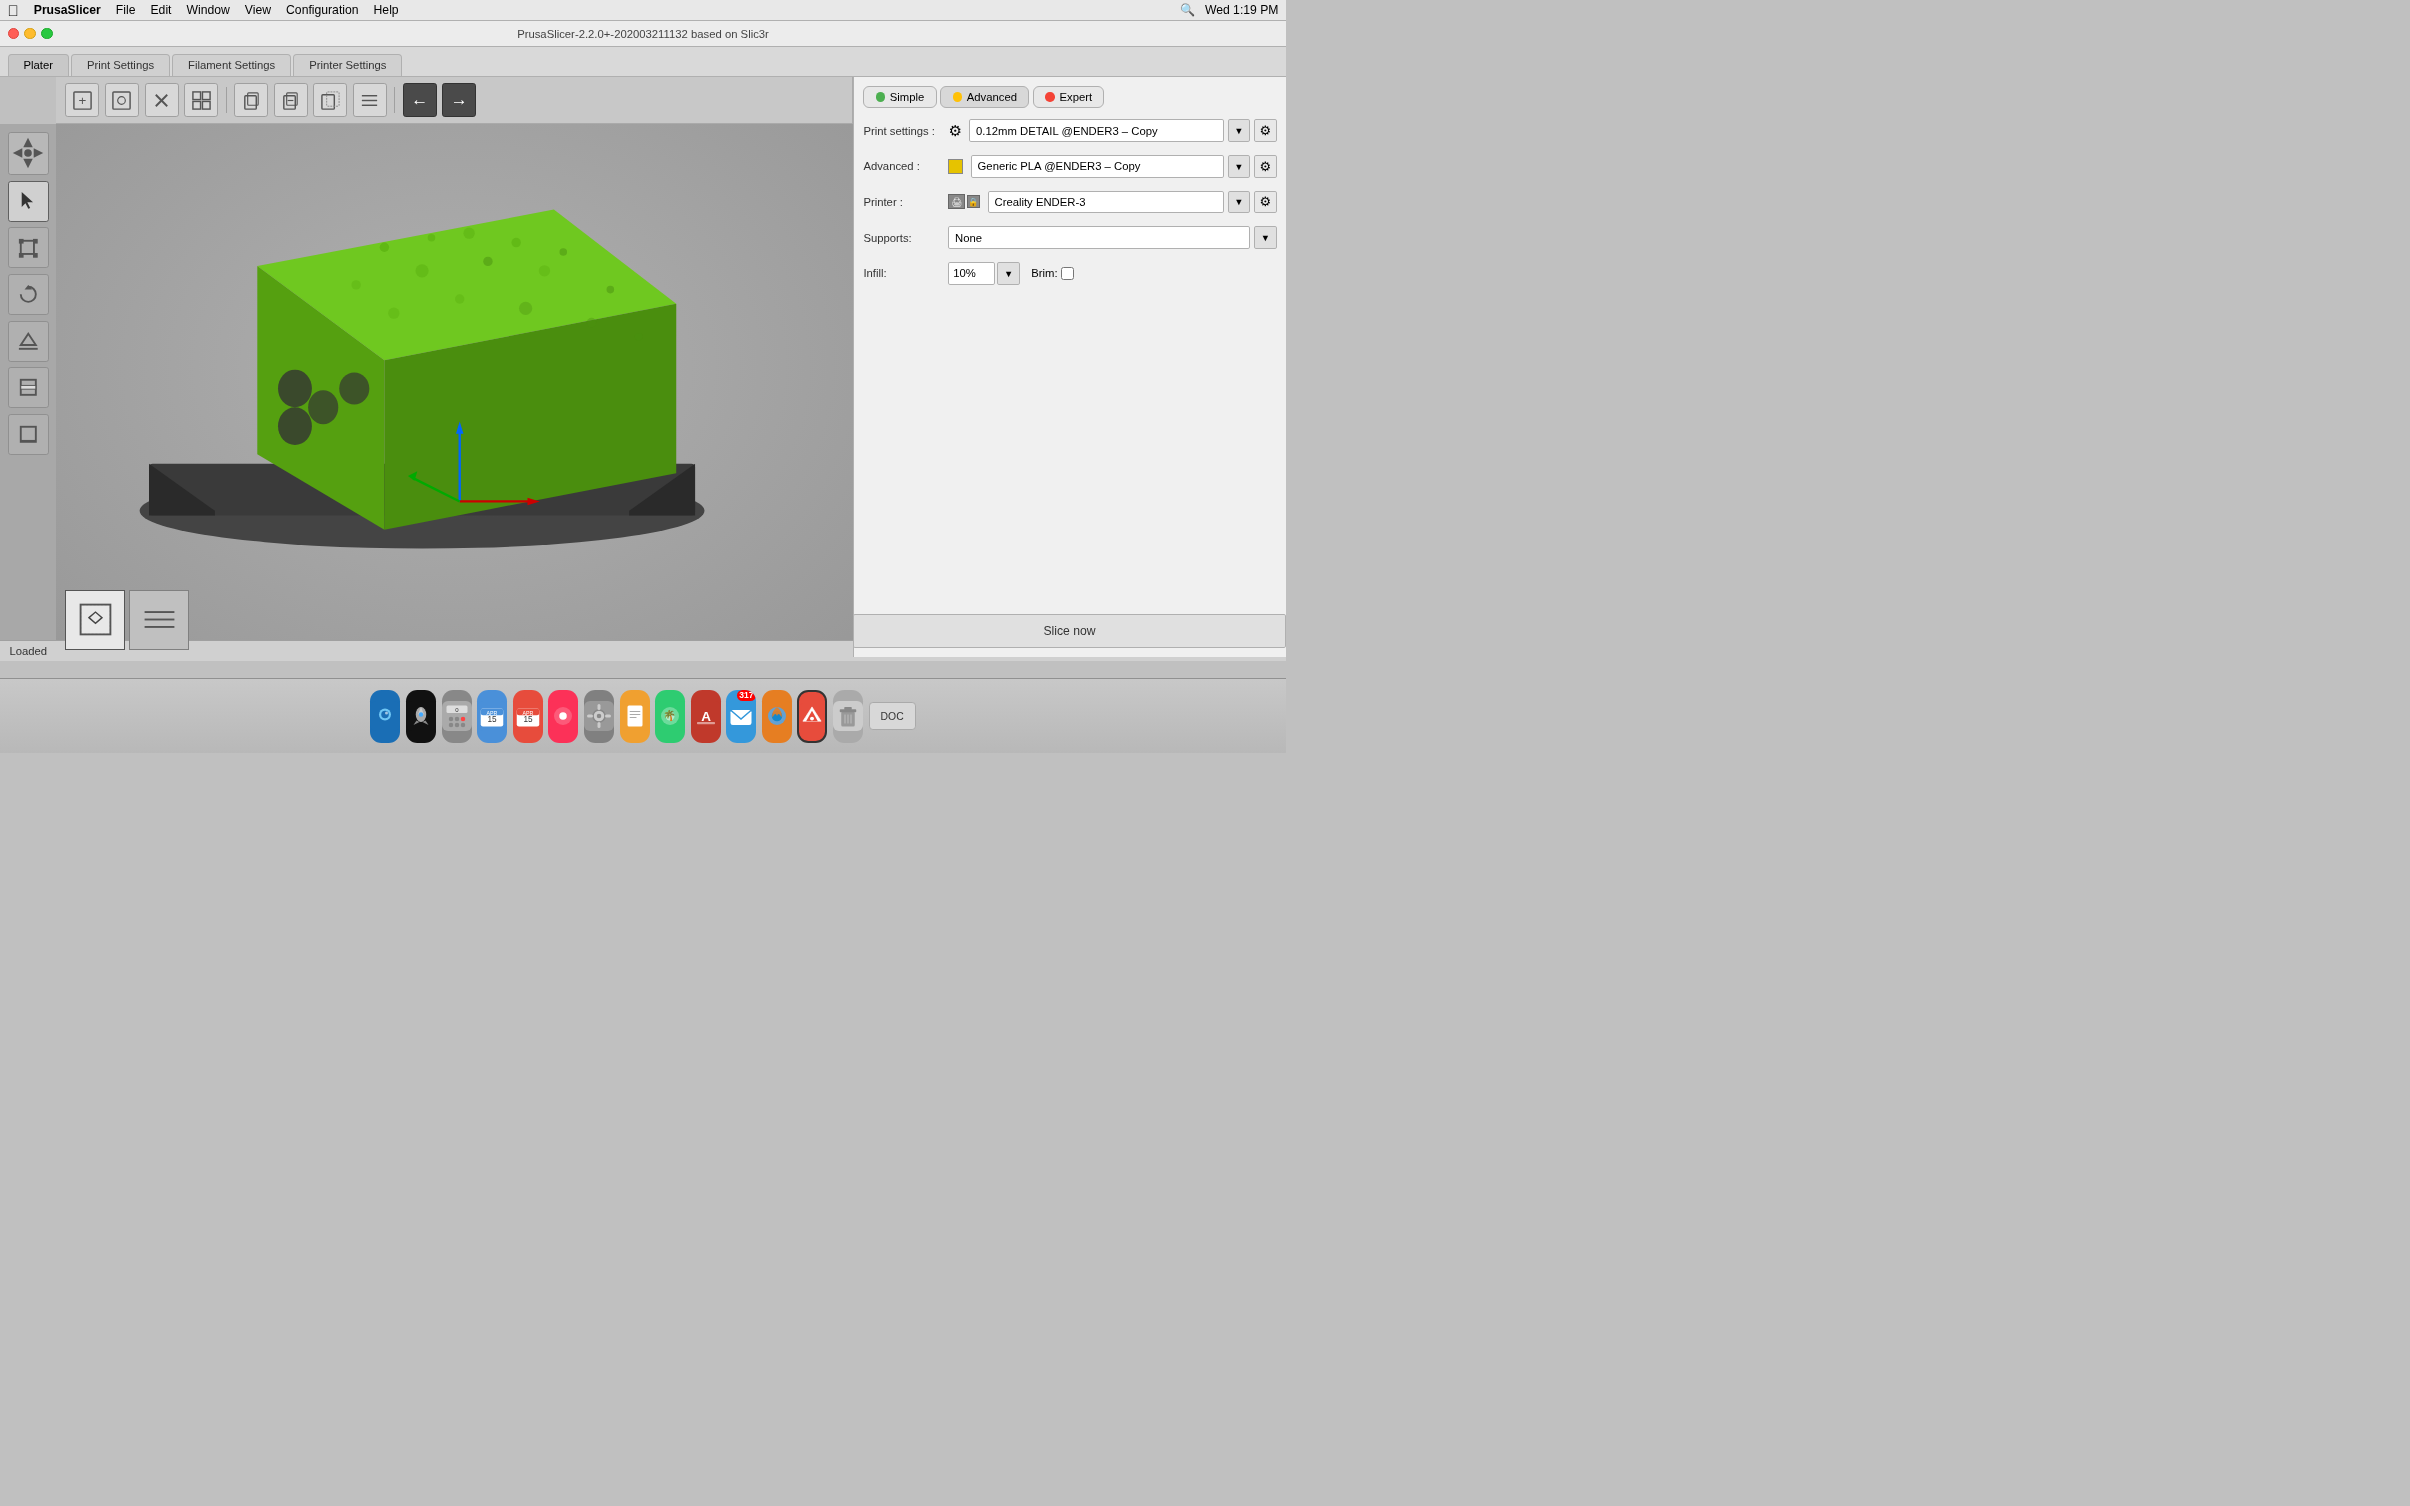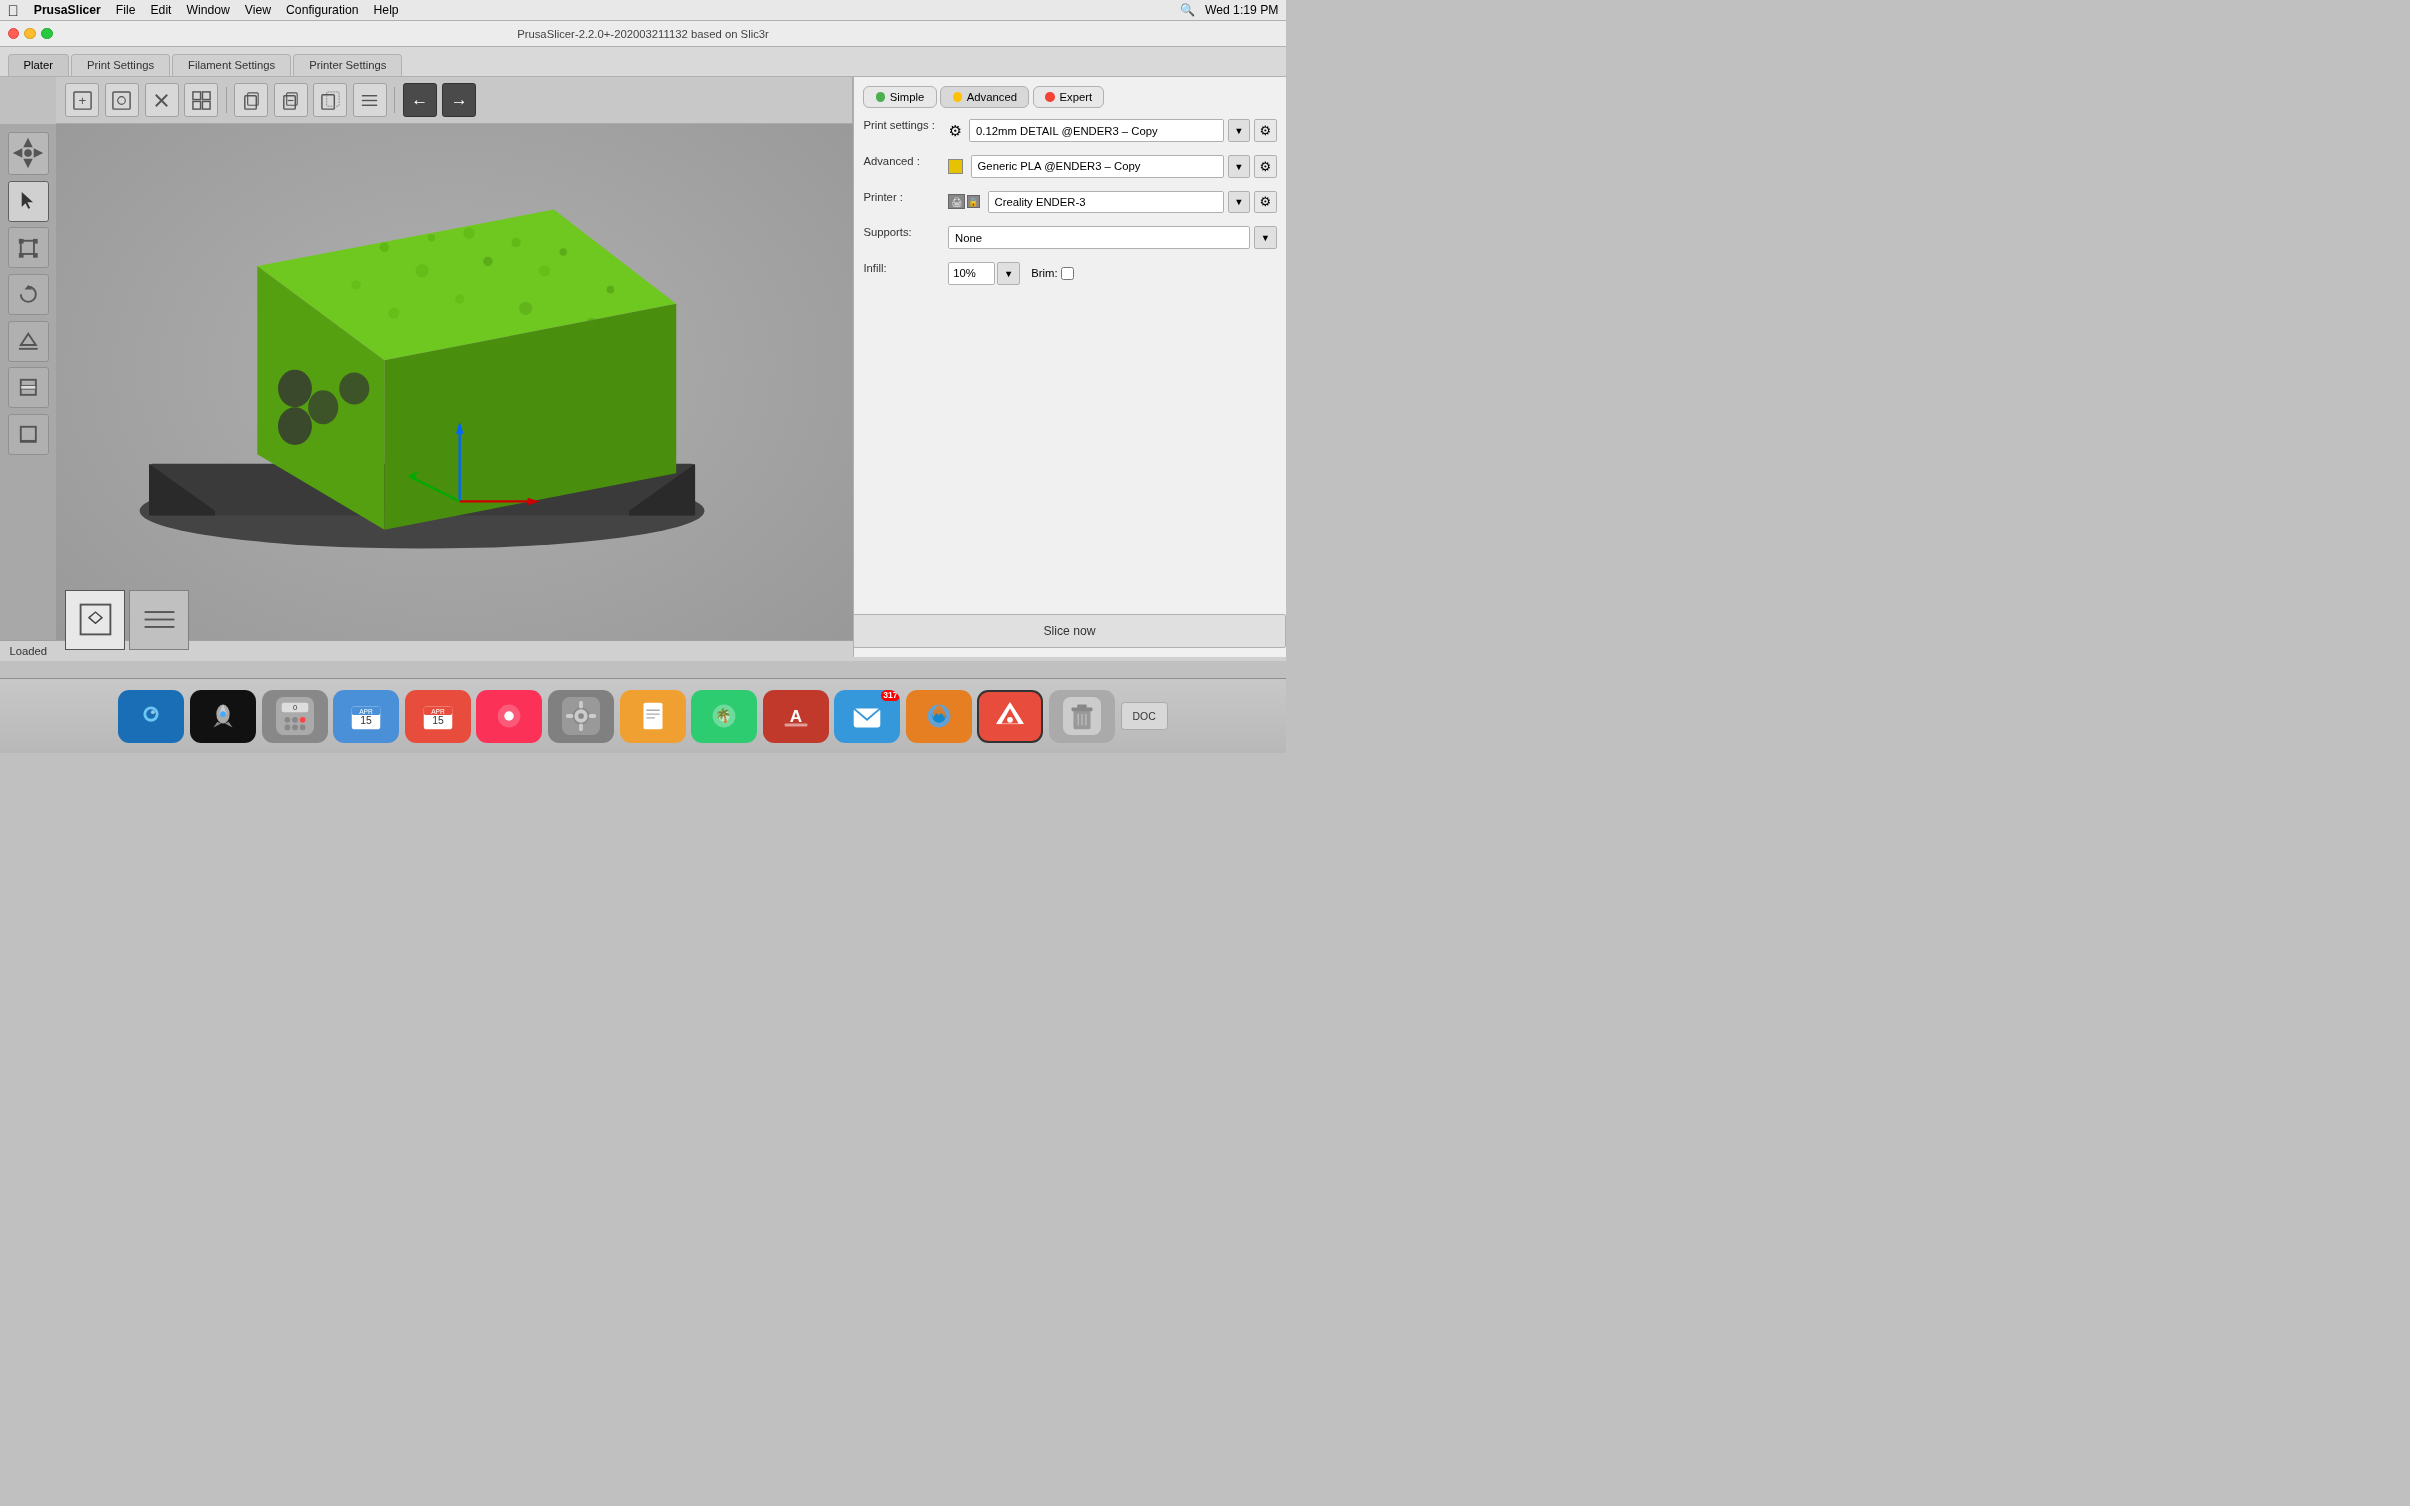--- a/index.html
+++ b/index.html
@@ -229,20 +229,21 @@
       display: flex;
       align-items: center;
       gap: 4.7px;
       background: #e8e8e8;
     }
     .mode-btn.active { background: #d8d8d8; }
 
     
     .settings-row {
       display: flex;
+      align-items: center;
       margin-bottom: 5.6px;
     }
     .settings-label {
       font-size: 11.3px;
       color: #333;
       width: 85px;
       flex-shrink: 0;
     }
     .settings-input-wrap {
       flex: 1;
@@ -343,21 +344,21 @@
       height: 75px;
       background: linear-gradient(to bottom, #c8c8c8, #b8b8b8);
       border-top: 0.9px solid #909090;
       display: flex;
       align-items: center;
       justify-content: center;
       gap: 5.6px;
       padding: 3.8px 9.4px;
     }
     .dock-item {
-      width: 66px;
+      width: 30px;
       height: 53px;
       border-radius: 9.4px;
       cursor: pointer;
       display: flex;
       align-items: center;
       justify-content: center;
       font-size: 26px;
       position: relative;
       overflow: hidden;
     }

